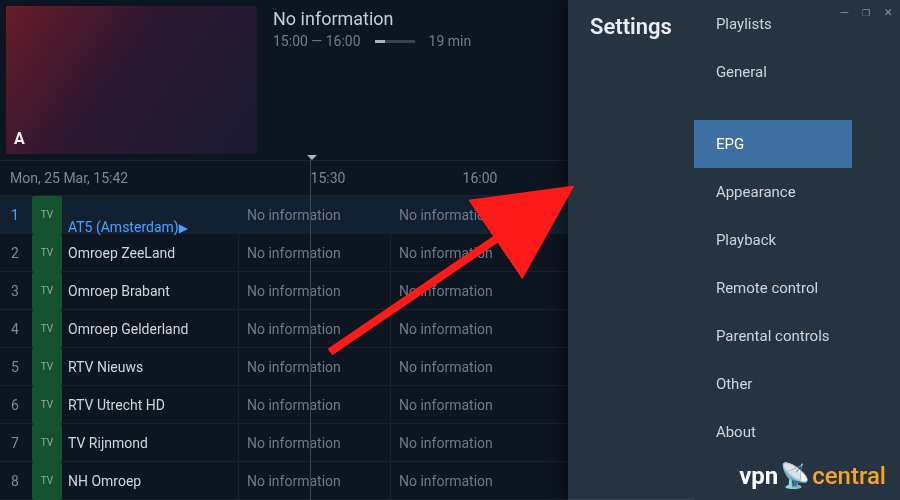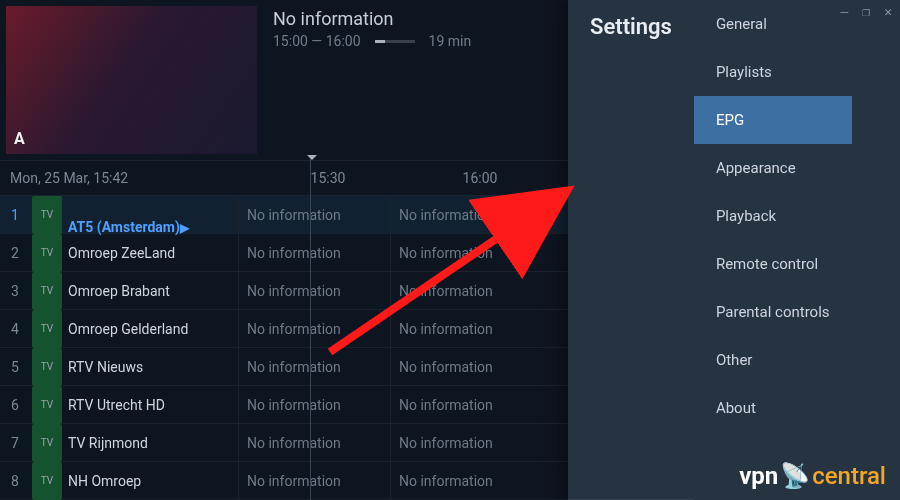--- a/index.html
+++ b/index.html
@@ -57,39 +57,39 @@
   .row .tv-icon {
     width:30px; height:38px; margin:0 6px 0 2px;
     background:#14532d; border-radius:2px;
     display:flex; align-items:center; justify-content:center;
     font-size:10px; font-weight:400; color:#9aa4b0;
   }
   .row .chname { width:170px; color:#d0d6dd; }
   .row .cell { width:152px; padding-left:8px; color:#6f7a86; border-left:1px solid #1a222e; height:100%; display:flex; align-items:center; }
   .row.active { background:#122132; }
   .row.active .num { color:#4ea0ff; }
-  .row.active .chname { color:#4ea0ff; font-weight:700;margin-top:25px; }
+  .row.active .chname { color:#4ea0ff; font-weight:400;margin-top:25px; }
   .row.active .cell:first-of-type { background:#17283b; color:#9fb4c9; }
   .play-icon { margin-left:auto; margin-right:14px; color:#4ea0ff; font-size:12px; }
 
   
   .settings-panel {
     position:absolute; top:0; right:0; bottom:0; width:332px;
     background:#263341;
     box-shadow:-4px 0 18px rgba(0,0,0,.45);
     display:flex; flex-direction:row;
   }
   .settings-header {
     padding:14px 22px 16px; color:#e8edf2; font-size:22px; font-weight:600;
     border-bottom:1px solid #35424f;
   }
   .settings-item {
     padding:15px 22px; color:#cdd5de; font-size:15px; cursor:pointer;
   }
-  .settings-item.selected { background:#3d6fa3; color:#fff; }
+  .settings-item.selected { background:#3d6fa3; color:#fff;margin-top:24px; }
 
   
   .win-controls {
     position:absolute; top:4px; right:8px; display:flex; gap:14px;
     color:#8a95a1; font-size:13px; font-family:monospace;
   }
 
   
   .arrow {
     position:absolute; pointer-events:none;
@@ -189,22 +189,22 @@
         <div class="cell">No information</div>
         <div class="cell">No information</div>
       </div>
     </div>
 
 </div>
 
 <div class="settings-panel">
   <div class="settings-header">Settings</div>
   <div id="settings-list">
+      <div class="settings-item">Playlists</div>
       <div class="settings-item">General</div>
-      <div class="settings-item">Playlists</div>
       <div class="settings-item selected">EPG</div>
       <div class="settings-item">Appearance</div>
       <div class="settings-item">Playback</div>
       <div class="settings-item">Remote control</div>
       <div class="settings-item">Parental controls</div>
       <div class="settings-item">Other</div>
       <div class="settings-item">About</div>
     </div>
 </div>
 

